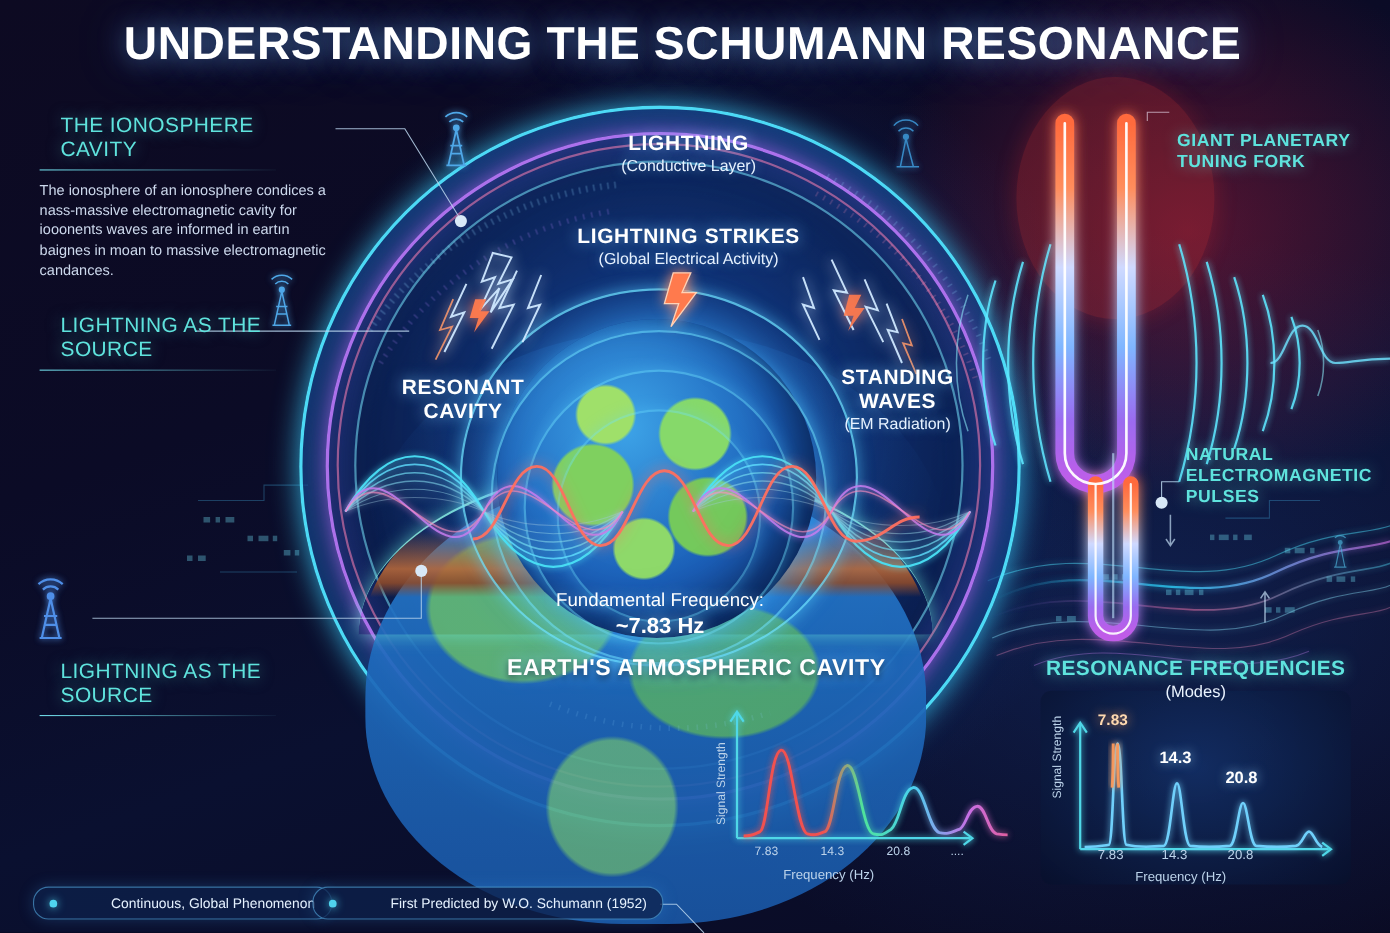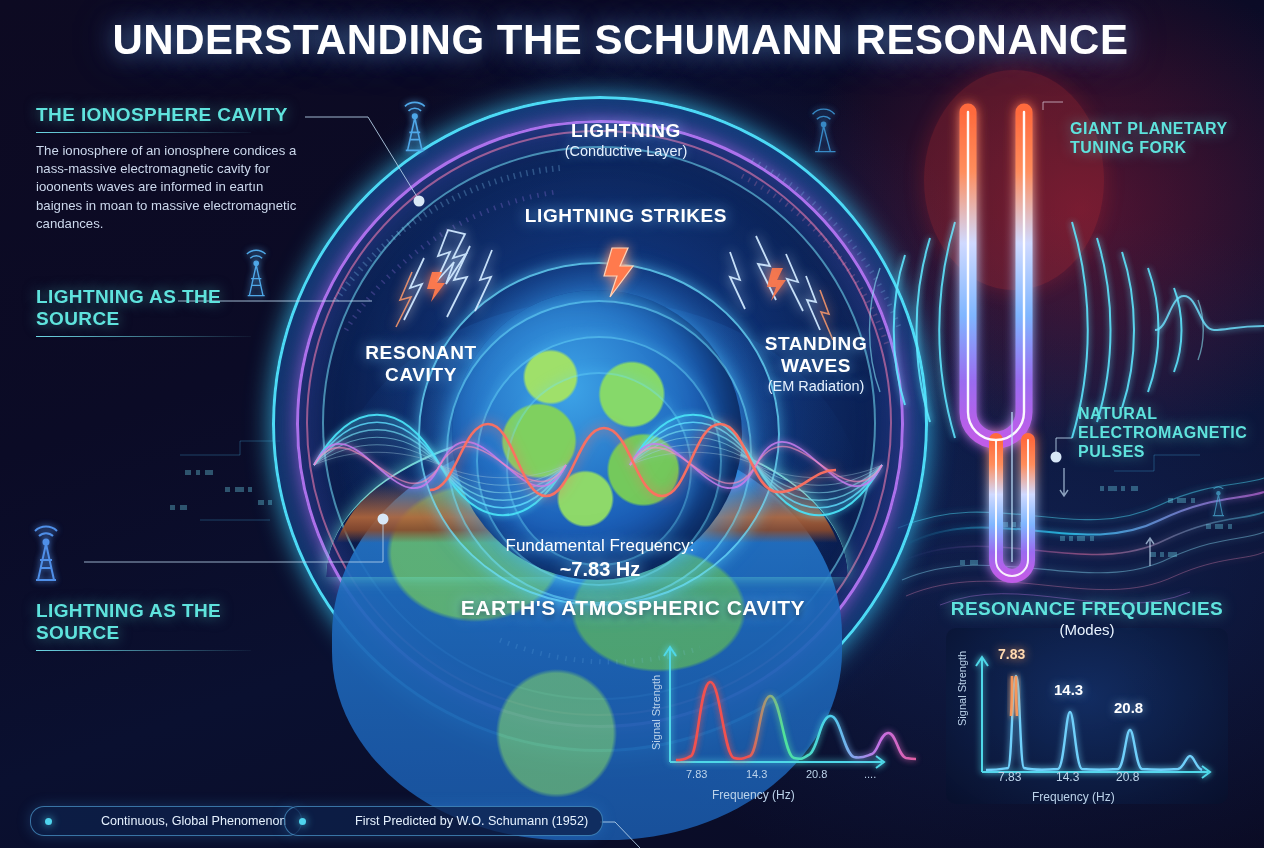--- a/index.html
+++ b/index.html
@@ -13,22 +13,22 @@
       linear-gradient(160deg,#0d0a22 0%,#0b0b26 35%,#0a1030 60%,#0a0a22 100%);
   }
 
   
   .title{position:absolute;left:0;top:16px;width:1241px;text-align:center;
     font-size:42px;font-weight:bold;letter-spacing:.5px;color:#fff;
     text-shadow:0 0 22px rgba(120,190,255,.55),0 0 46px rgba(90,150,255,.35);}
 
   
   .lblock{position:absolute;width:262px;}
-  .lhead{color:#5fe3dd;font-size:19px;font-weight:bold;line-height:22px;letter-spacing:.4px;
-    text-shadow:0 0 14px rgba(95,227,221,.55);}
+  .lhead{color:#5fe3dd;font-size:19px;font-weight:normal;line-height:22px;letter-spacing:.4px;
+    text-shadow:0 0 14px rgba(95,227,221,.55);margin-left:19px;}
   .lrule{height:1px;margin-top:6px;width:215px;
     background:linear-gradient(90deg,#6fd9e6,rgba(111,217,230,.05));}
   .lbody{margin-top:9px;color:#ccd8ec;font-size:13.2px;line-height:18.2px;}
 
   
   .ring{position:absolute;border-radius:50%;}
   #ionoOuter{left:272px;top:96px;width:650px;height:650px;
     border:3px solid rgba(80,230,255,.95);
     box-shadow:0 0 26px rgba(60,210,255,.8),inset 0 0 70px rgba(40,140,230,.45);
     background:radial-gradient(circle at 50% 38%,rgba(25,95,190,.55),rgba(12,40,100,.62) 62%,rgba(10,22,60,.55) 100%);}
@@ -397,20 +397,21 @@
     <div class="lrule"></div>
   </div>
 
   <div class="clab" style="left:492px;top:120px;width:268px;">
     <div class="t1">LIGHTNING</div>
     <div class="t2">(Conductive Layer)</div>
   </div>
 
   <div class="clab" style="left:472px;top:205px;width:308px;">
     <div class="t1">LIGHTNING STRIKES</div>
+    <div class="t2">(Global Electrical Activity)</div>
   </div>
 
   <div class="clab" style="left:356px;top:342px;width:130px;">
     <div class="t1">RESONANT</div>
     <div class="t1">CAVITY</div>
   </div>
 
   <div class="clab" style="left:740px;top:333px;width:152px;">
     <div class="t1">STANDING</div>
     <div class="t1">WAVES</div>

